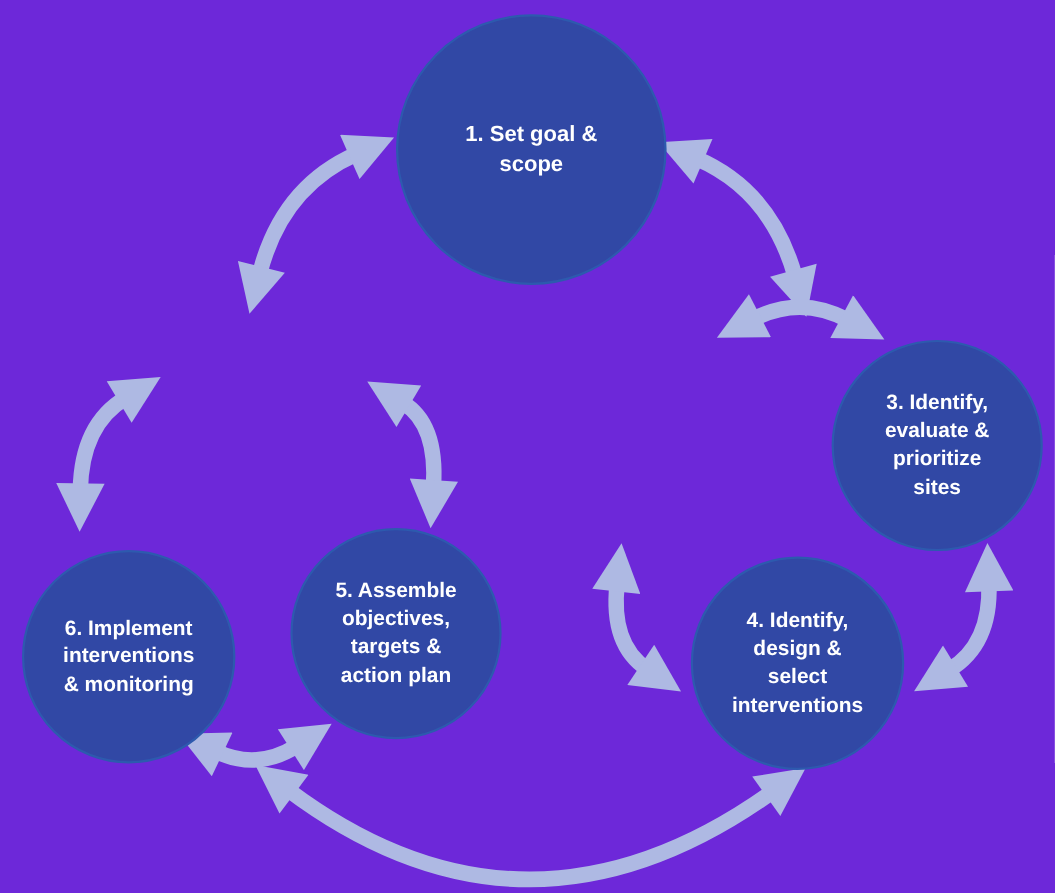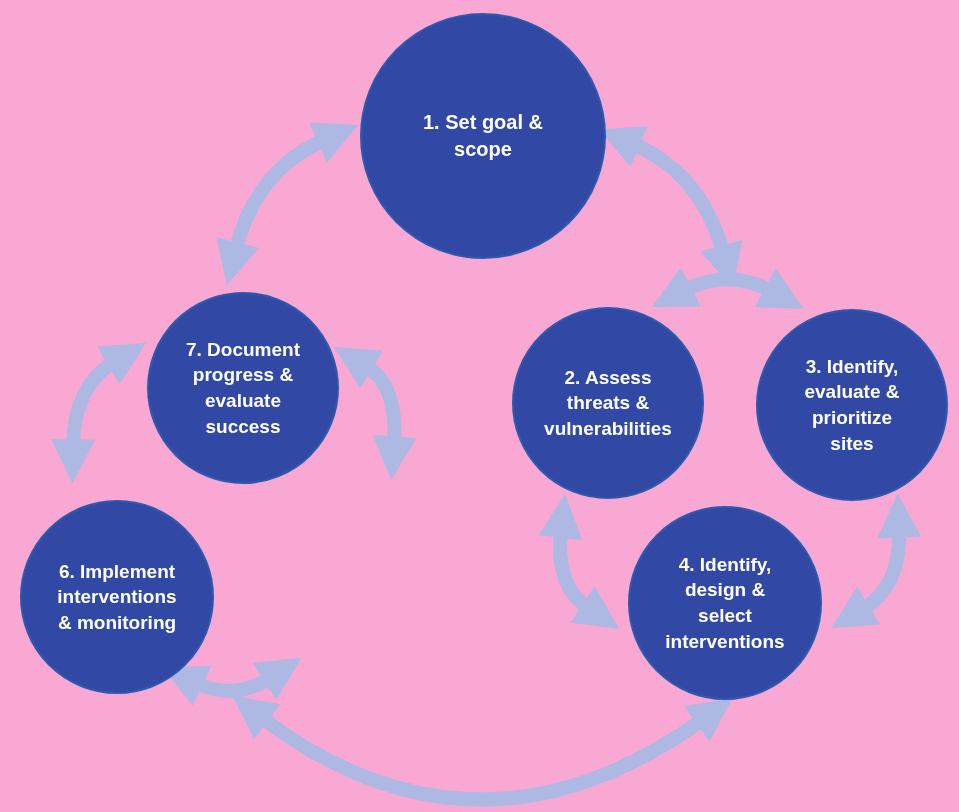--- a/index.html
+++ b/index.html
@@ -1,20 +1,20 @@
 <!DOCTYPE html>
 <html><head>
 <meta charset="utf-8">
 <style>
   html, body { margin: 0; padding: 0; background: #ffffff; }
   .canvas {
     position: relative;
     width: 959px;
     height: 812px;
-    background: #f9a8d4;
+    background: #6d28d9;
     font-family: "Liberation Sans", sans-serif;
     overflow: hidden;
   }
   .arrows-layer {
     position: absolute;
     left: 0; top: 0;
     width: 959px; height: 812px;
   }
   .arrow-path {
     stroke: #aeb9e3;
@@ -78,47 +78,42 @@
     <path class="arrow-path" d="M 196 683 Q 234 701 270 678" marker-start="url(#ah)" marker-end="url(#ah)"></path>
 
     <path class="arrow-path" d="M 262 718 Q 478 880 702 720" marker-start="url(#ah)" marker-end="url(#ah)"></path>
   </svg>
 
   <div class="step-circle c1">
     <span class="step-label">1. Set goal &amp;
 scope</span>
   </div>
 
-  <div class="step-circle c2">
-    <span class="step-label">2. Assess
-threats &amp;
-vulnerabilities</span>
-  </div>
 
   <div class="step-circle c3">
     <span class="step-label">3. Identify,
 evaluate &amp;
 prioritize
 sites</span>
   </div>
 
   <div class="step-circle c4">
     <span class="step-label">4. Identify,
 design &amp;
 select
 interventions</span>
   </div>
 
+  <div class="step-circle c5">
+    <span class="step-label">5. Assemble
+objectives,
+targets &amp;
+action plan</span>
+  </div>
 
   <div class="step-circle c6">
     <span class="step-label">6. Implement
 interventions
 &amp; monitoring</span>
   </div>
 
-  <div class="step-circle c7">
-    <span class="step-label">7. Document
-progress &amp;
-evaluate
-success</span>
-  </div>
 
 </div>
 
 </body></html>

